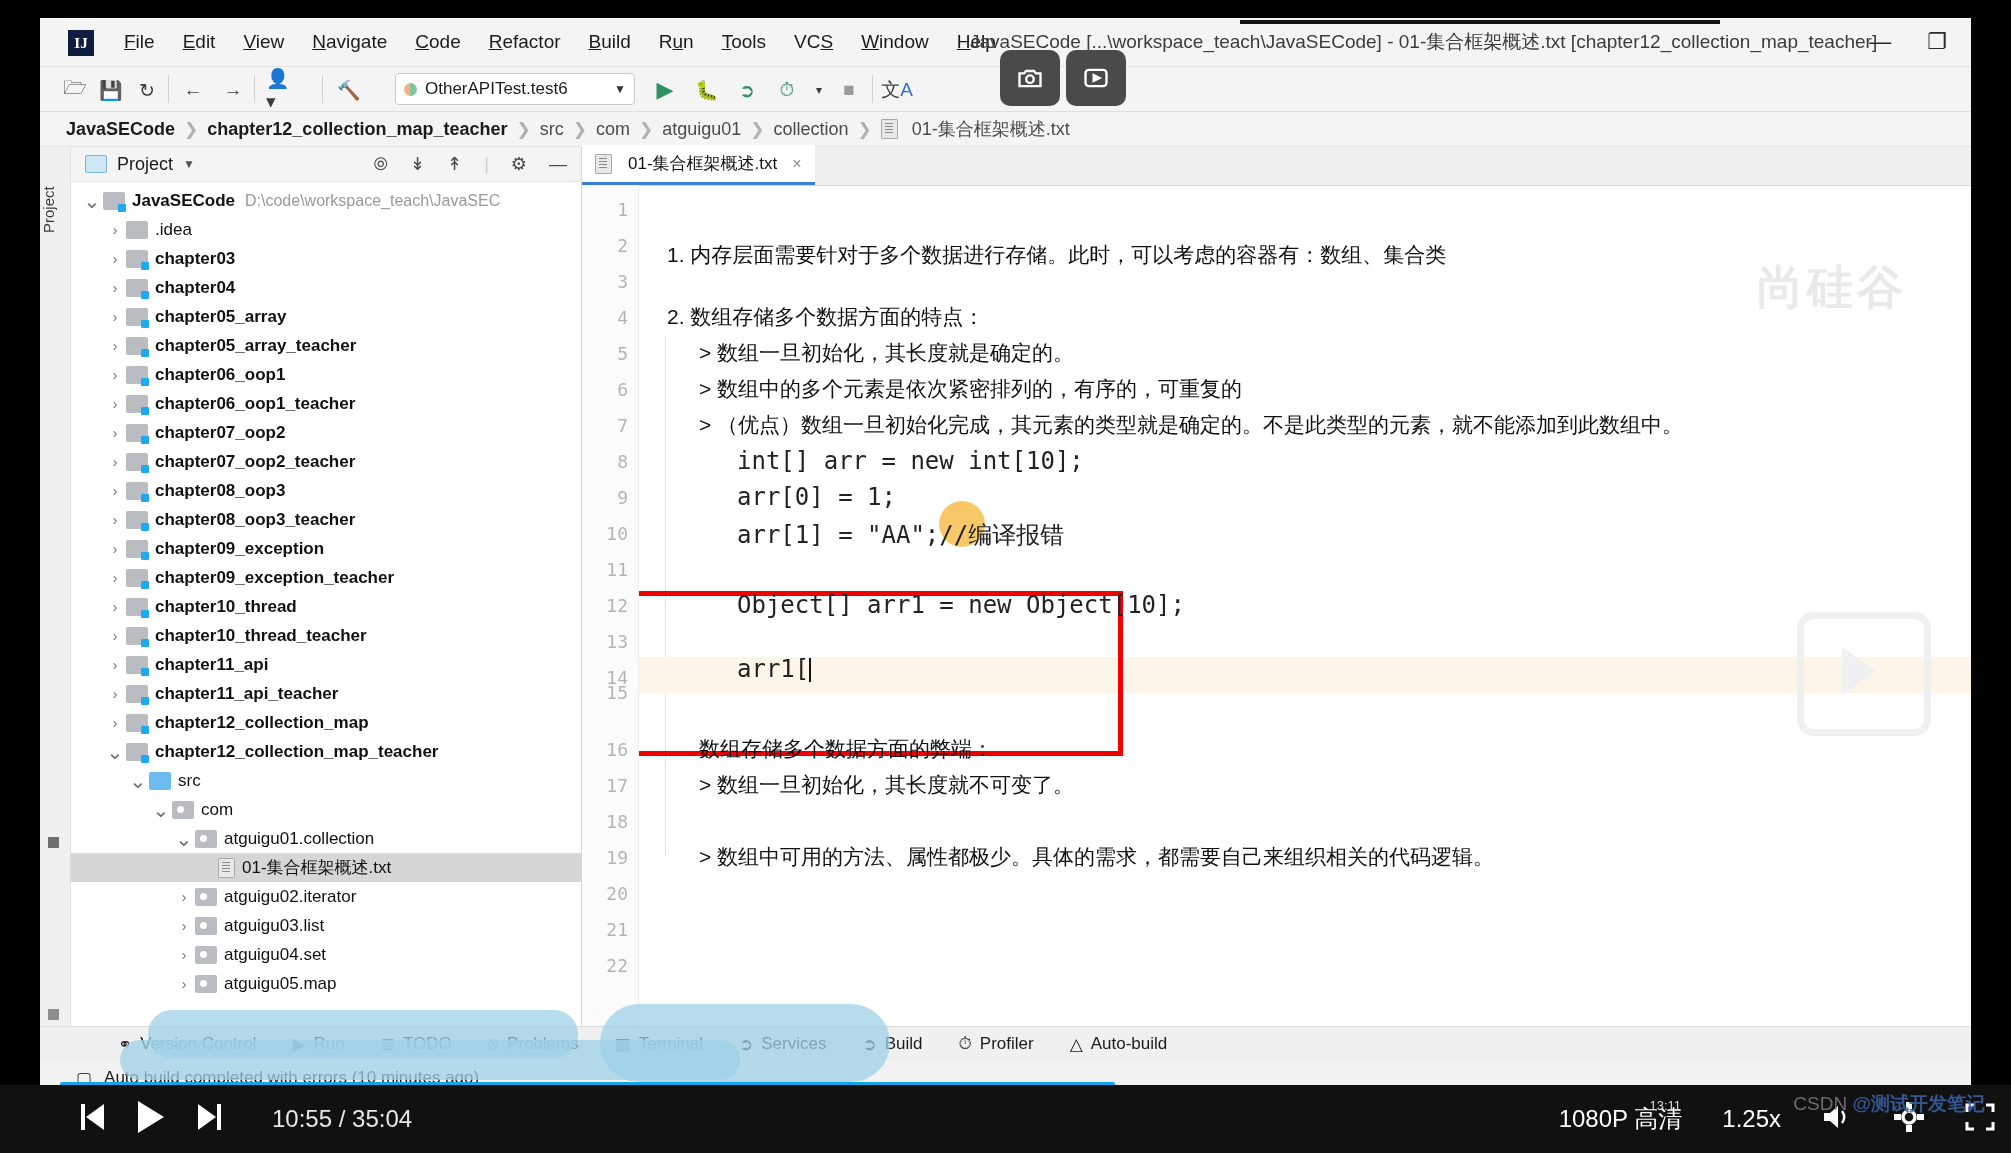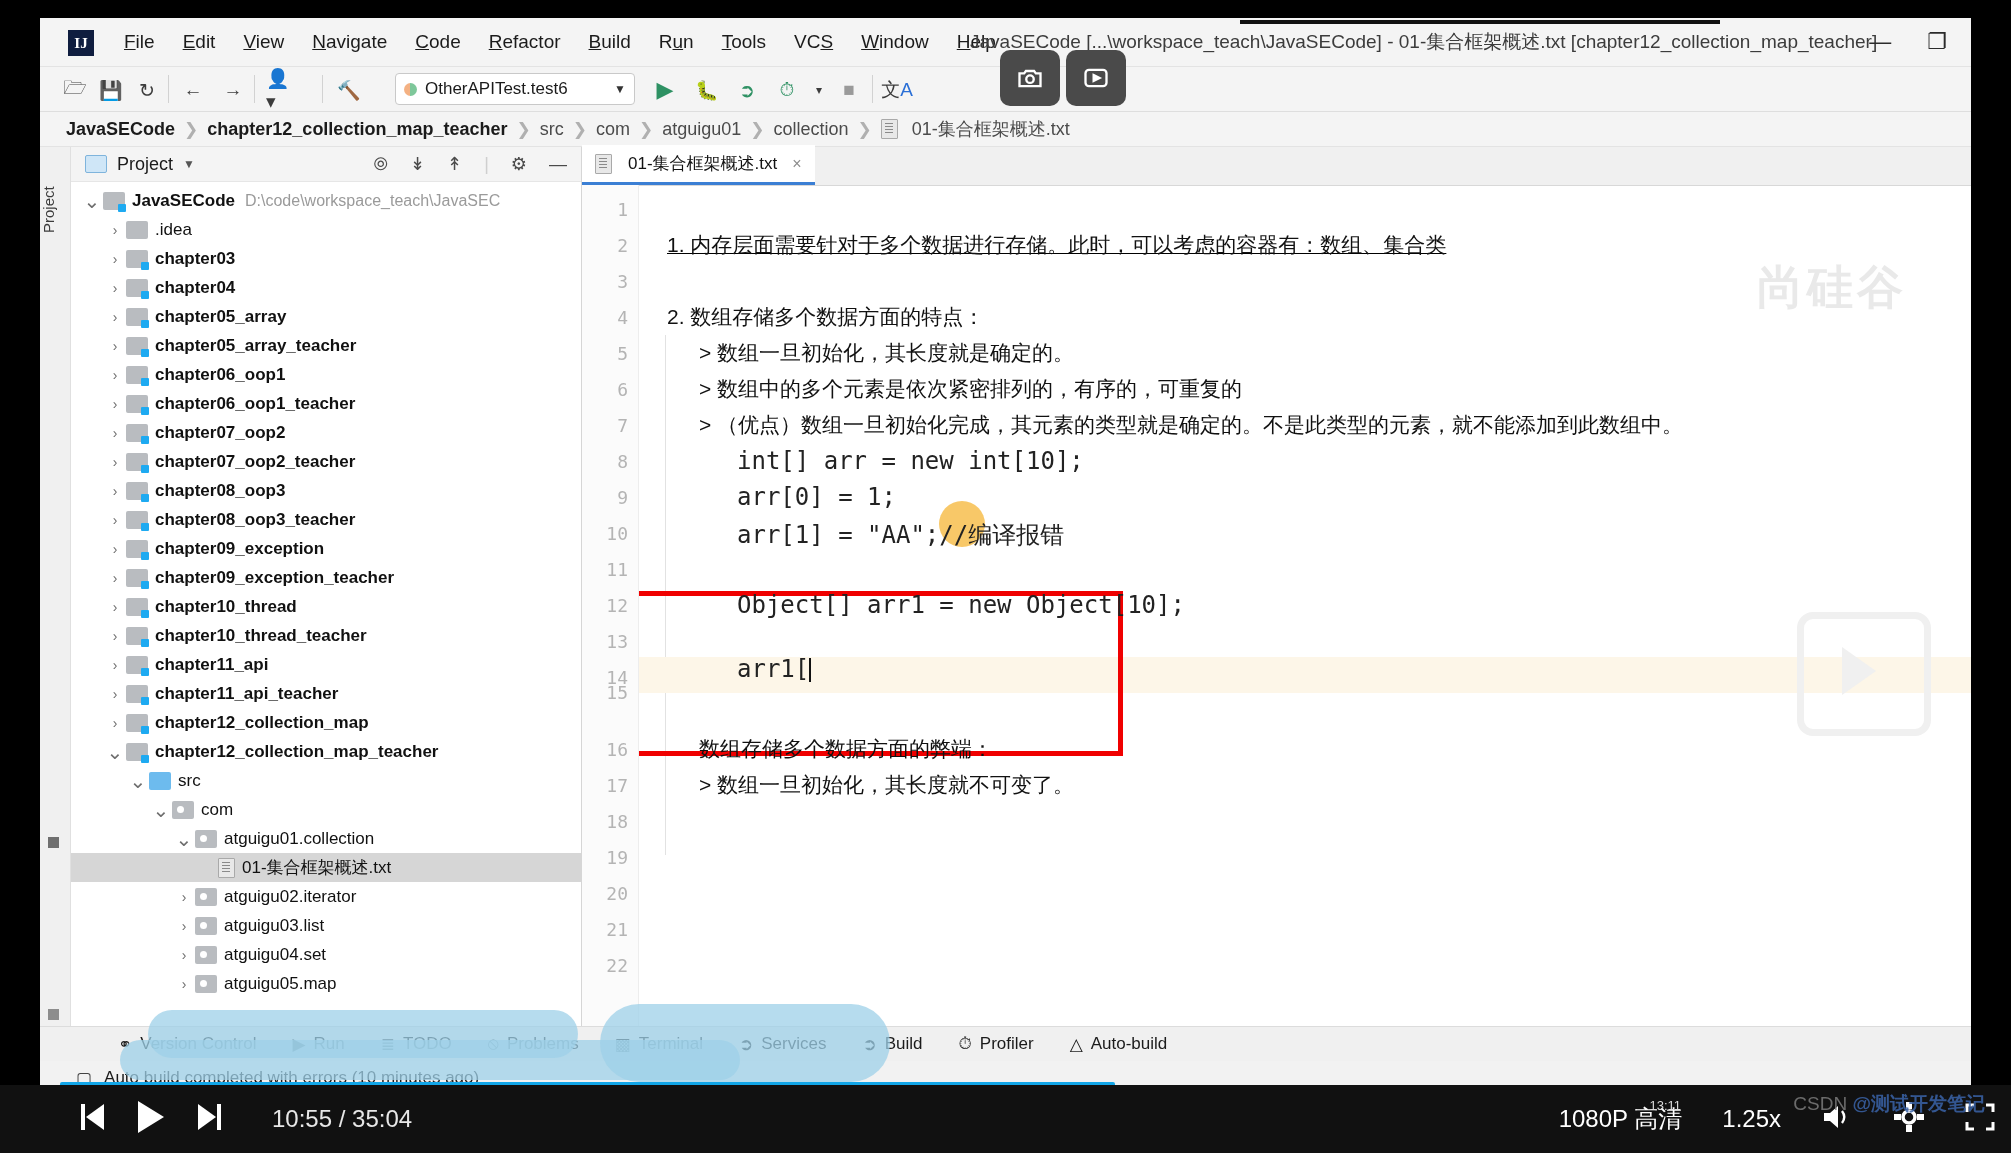--- a/index.html
+++ b/index.html
@@ -415,32 +415,33 @@
         <div class="code" id="code">
           <div class="codefold" style="left:26px;top:150px;height:520px"></div>
 
           <div class="hl-line" style="top:472px"></div>
 
           <div class="yellow-dot" style="left:300px;top:316px"></div>
 
           <div class="redbox" style="left:-56px;top:406px;width:540px;height:165px"></div>
           <div class="wm1">尚硅谷</div>
           <div class="wm2"></div>
-        <div class="cline" style="top: 46px; left: 28px; text-decoration: underline;"><span class="cn">1. 内存层面需要针对于多个数据进行存储。此时，可以考虑的容器有：数组、集合类</span></div>
+        <div class="cline" style="top: 56px; left: 28px;"><span class="cn">1. 内存层面需要针对于多个数据进行存储。此时，可以考虑的容器有：数组、集合类</span></div>
             <div class="cline" style="top: 118px; left: 28px;"><span class="cn">2. 数组存储多个数据方面的特点：</span></div>
             <div class="cline" style="top: 154px; left: 60px;"><span class="cn">&gt; 数组一旦初始化，其长度就是确定的。</span></div>
             <div class="cline" style="top: 190px; left: 60px;"><span class="cn">&gt; 数组中的多个元素是依次紧密排列的，有序的，可重复的</span></div>
             <div class="cline" style="top: 226px; left: 60px;"><span class="cn">&gt; （优点）数组一旦初始化完成，其元素的类型就是确定的。不是此类型的元素，就不能添加到此数组中。</span></div>
             <div class="cline" style="top: 262px; left: 98px;"><span class="mono">int[] arr = new int[10];</span></div>
             <div class="cline" style="top: 298px; left: 98px;"><span class="mono">arr[0] = 1;</span></div>
             <div class="cline" style="top: 334px; left: 98px;"><span class="mono">arr[1] = "AA";//编译报错</span></div>
             <div class="cline" style="top: 406px; left: 98px;"><span class="mono">Object[] arr1 = new Object[10];</span></div>
             <div class="cline" style="top: 442px; left: 98px; margin-top: 28px;"><span class="mono">arr1[</span><span class="caret"></span></div>
             <div class="cline" style="top: 550px; left: 60px;"><span class="cn">数组存储多个数据方面的弊端：</span></div>
             <div class="cline" style="top: 586px; left: 60px;"><span class="cn">&gt; 数组一旦初始化，其长度就不可变了。</span></div>
+            <div class="cline" style="top: 658px; left: 60px;"><span class="cn">&gt; 数组中可用的方法、属性都极少。具体的需求，都需要自己来组织相关的代码逻辑。</span></div>
           </div>
       </div>
     </div>
 
     <div class="tw">
       <span class="twi">
           <span>⚭</span>
           <span>Version Control</span>
         </span>
       <span class="twi">

